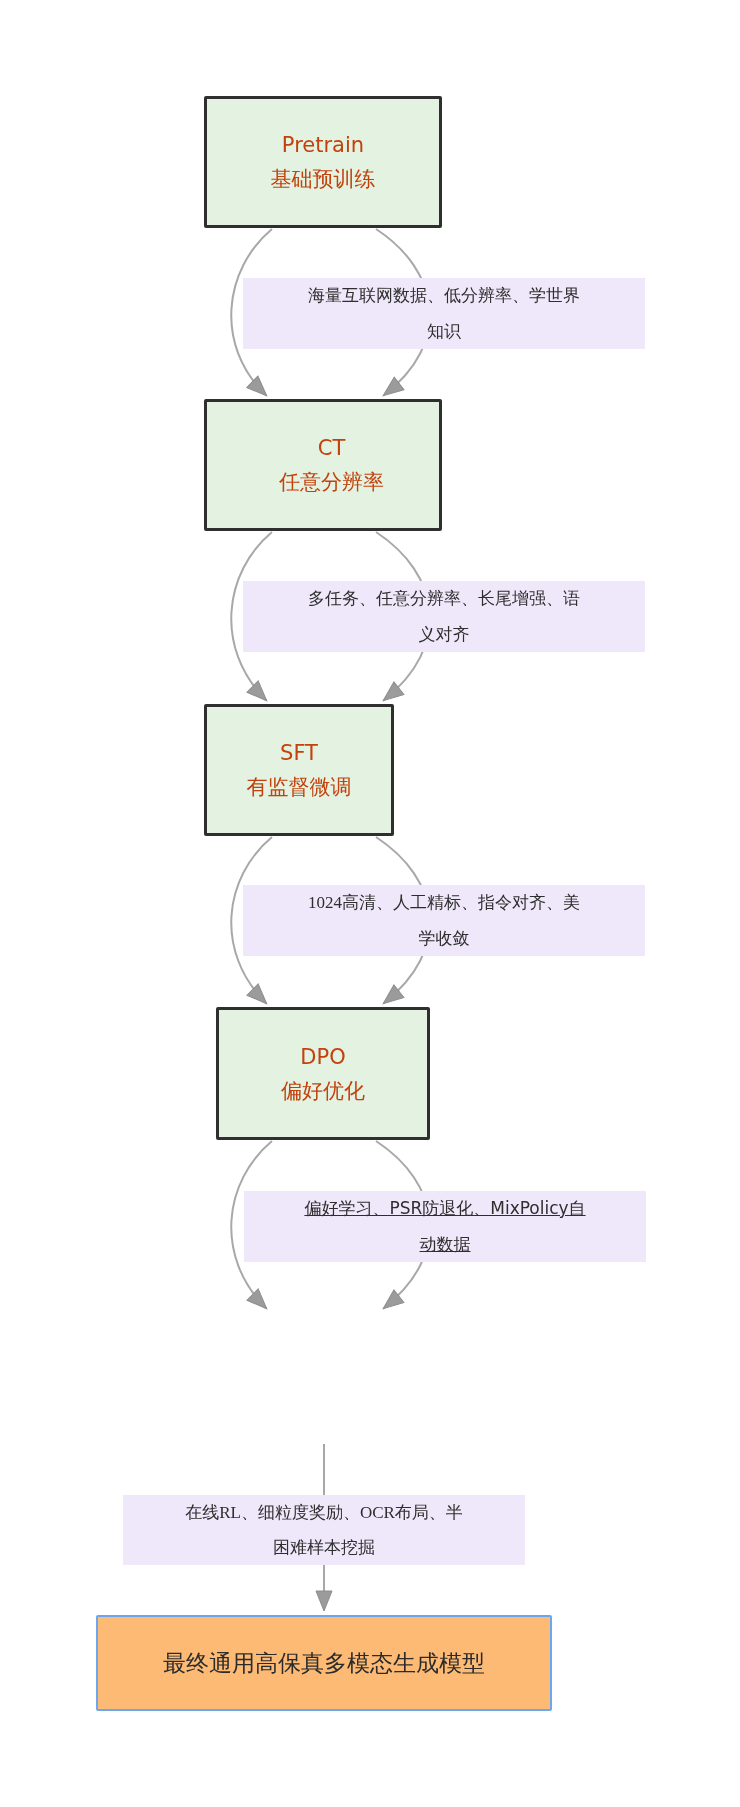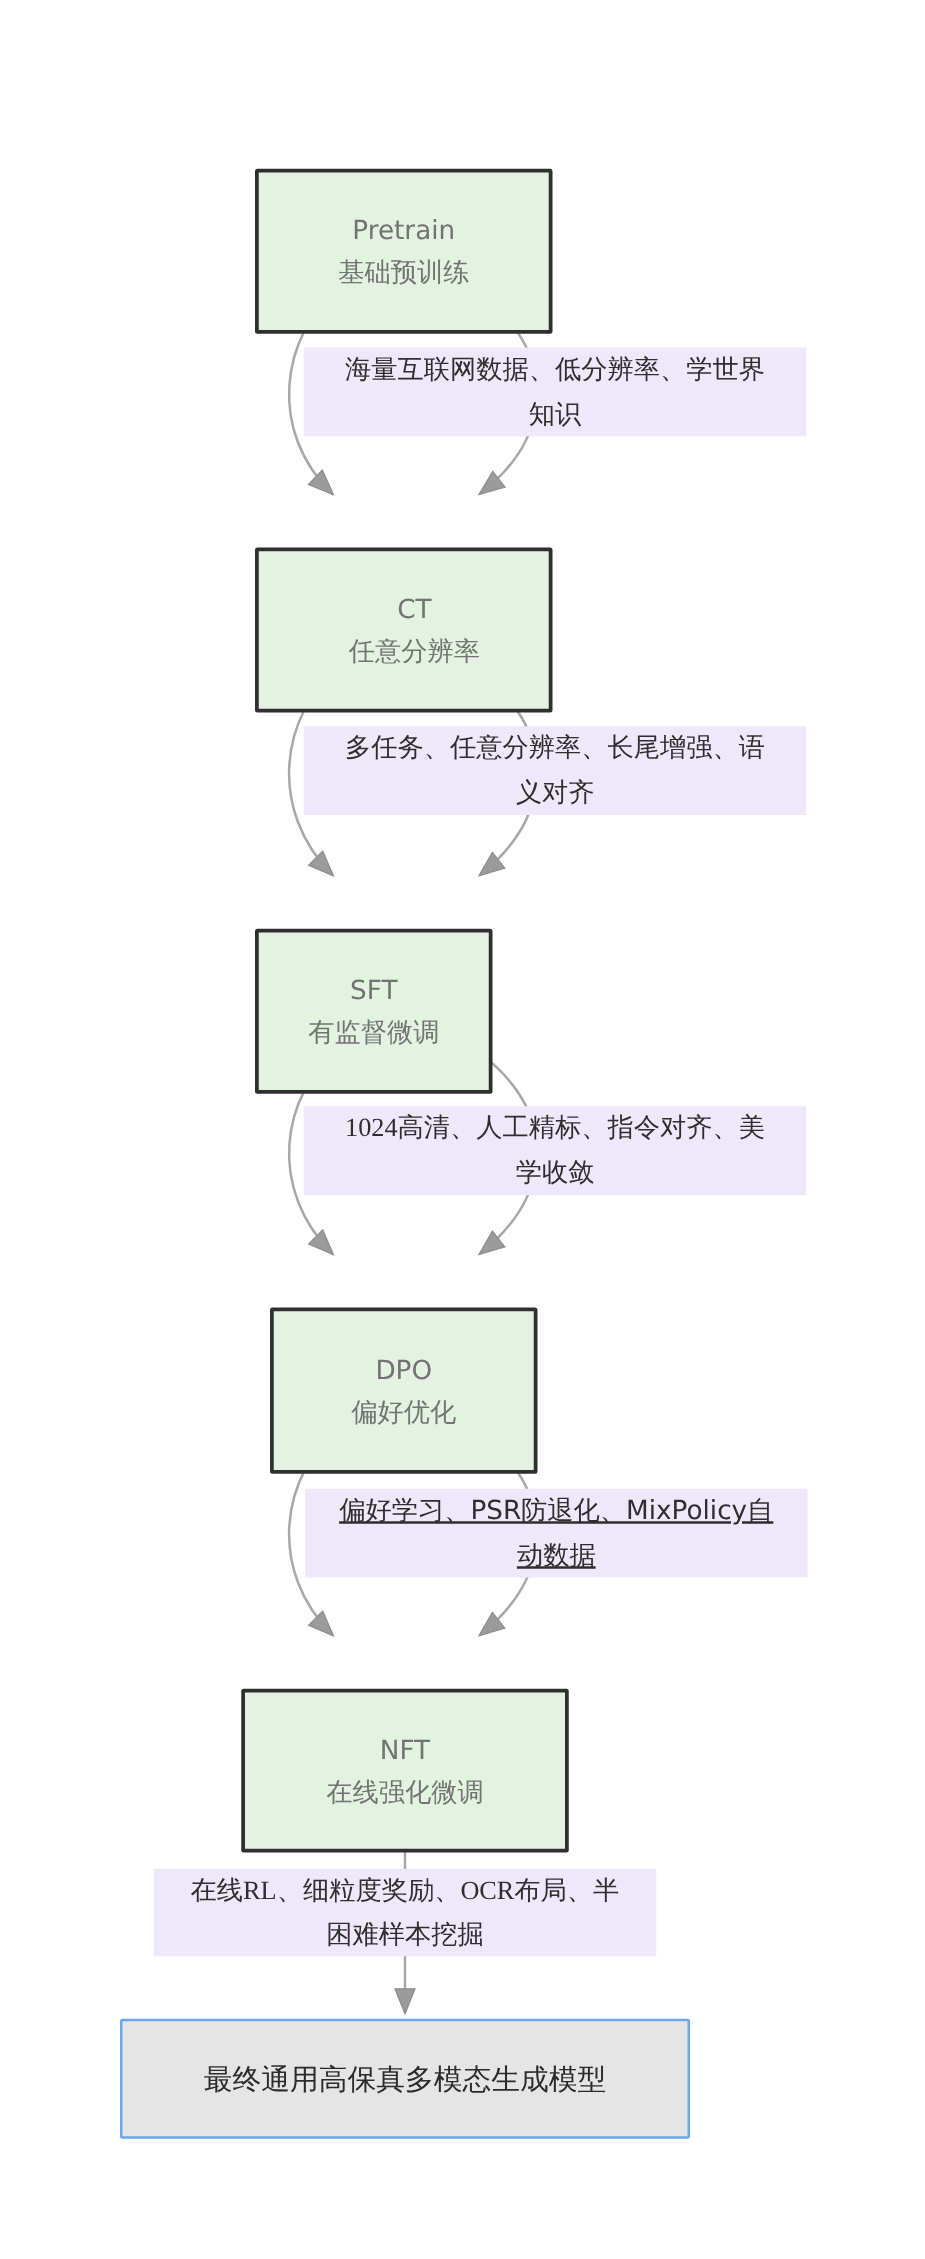--- a/index.html
+++ b/index.html
@@ -6,38 +6,38 @@
   #canvas{
     position:relative;width:740px;height:1807px;background:#ffffff;overflow:hidden;
     font-family:"DejaVu Sans","Liberation Sans",sans-serif;color:#2b2b2b;
   }
   #edge-layer{position:absolute;left:0;top:0;width:740px;height:1807px;z-index:1;}
   #edge-layer path.edge{fill:none;stroke:#a8a8a8;stroke-width:2px;}
 
   .node{
     position:absolute;box-sizing:border-box;z-index:3;
     display:flex;flex-direction:column;align-items:center;justify-content:center;
-    text-align:center;font-size:21px;line-height:34px;color:#737373;
-    background:#e3f2e1;border:3px solid #2f2f2f;border-radius:2px;margin-top:39px;
+    text-align:center;font-size:21px;line-height:34px;color:#c2410c;
+    background:#e3f2e1;border:3px solid #2f2f2f;border-radius:2px;
   }
   .n-pretrain{left:204px;top:96px;width:238px;height:132px;}
   .n-ct     {left:204px;top:399px;width:238px;height:132px;padding-left:17px;}
   .n-sft    {left:204px;top:704px;width:190px;height:132px;}
   .n-dpo    {left:216px;top:1007px;width:214px;height:133px;}
   .n-nft    {left:193px;top:1312px;width:262px;height:131px;}
   .n-final{
     left:96px;top:1615px;width:456px;height:96px;
-    background:#e5e5e5;border:2.5px solid #6aa7ee;font-size:23px;z-index:3;
+    background:#fdba74;border:2.5px solid #6aa7ee;font-size:23px;z-index:3;
     position:absolute;box-sizing:border-box;display:flex;align-items:center;
     justify-content:center;text-align:center;color:#2b2b2b;border-radius:2px;
   }
 
   .edge-label{
     position:absolute;width:402px;z-index:2;box-sizing:border-box;
-    background:#efe8fb;color:#2e2e2e;font-size:21px;line-height:35.5px;
+    background:#efe8fb;color:#2e2e2e;font-size:17px;line-height:35.5px;
     display:flex;flex-direction:column;align-items:center;justify-content:center;
     text-align:center;height:71px;
   }
   .el-1{left:243px;top:278px;}
   .el-2{left:243px;top:581px;}
   .el-3{left:243px;top:885px;font-family:Liberation Serif, serif;}
   .el-4{left:244px;top:1191px;text-decoration:underline;}
   .el-5{left:123px;top:1495px;height:70px;font-family:Liberation Serif, serif;}
 </style>
 </head>
@@ -97,22 +97,18 @@
     <span>任意分辨率</span>
   </div>
   <div class="node n-sft">
     <span>SFT</span>
     <span>有监督微调</span>
   </div>
   <div class="node n-dpo">
     <span>DPO</span>
     <span>偏好优化</span>
   </div>
-  <div class="node n-nft">
-    <span>NFT</span>
-    <span>在线强化微调</span>
-  </div>
 
   <div class="n-final">
     <span>最终通用高保真多模态生成模型</span>
   </div>
 
 </div>
 
 </body></html>

